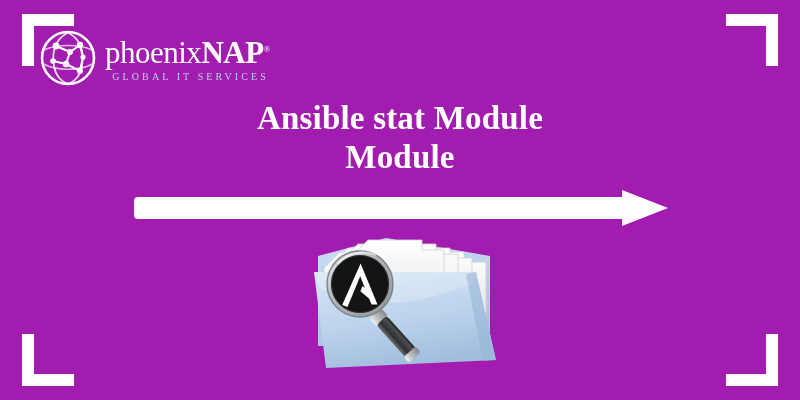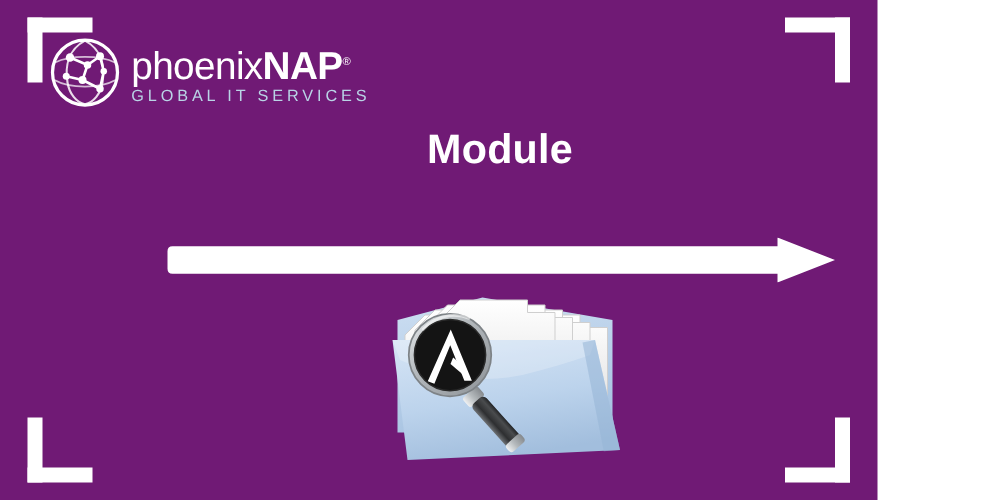--- a/index.html
+++ b/index.html
@@ -3,25 +3,25 @@
 <meta charset="utf-8">
 <title>Ansible stat Module Syntax</title>
 <style>
   html, body {
     margin: 0;
     padding: 0;
     background: #ffffff;
   }
   #banner {
     position: relative;
-    width: 702px;
+    width: 800px;
     height: 400px;
     overflow: hidden;
-    background: #701a75;
-    font-family: Liberation Sans, sans-serif;
+    background: #a21caf;
+    font-family: Liberation Serif, serif;
   }
 
   
   .corner {
     position: absolute;
     width: 52px;
     height: 52px;
     box-sizing: border-box;
   }
   .corner.tl { top: 14px;  left: 22px;  border-top: 12px solid #ffffff; border-left: 12px solid #ffffff; }
@@ -53,21 +53,21 @@
     white-space: nowrap;
   }
   #logo-wordmark .light { font-weight: 400; }
   #logo-wordmark .bold  { font-weight: 700; }
   #logo-reg {
     font-size: 9px;
     vertical-align: super;
     font-weight: 400;
   }
   #logo-tagline {
-    font-size: 13px;
+    font-size: 10px;
     line-height: 13px;
     color: #b9d4e6;
     letter-spacing: 3.1px;
     white-space: nowrap;
     text-align: right;
     margin-top: 1px;
     padding-right: 1px;
   }
 
   
@@ -132,20 +132,21 @@
       </g>
     </svg>
 
     <div id="logo-wordmark-wrap">
       <div id="logo-wordmark"><span class="light">phoenix</span><span class="bold">NAP</span><span id="logo-reg">®</span></div>
       <div id="logo-tagline">GLOBAL IT SERVICES</div>
     </div>
   </div>
 
   <div id="title">
+    <span class="line">Ansible stat Module</span>
     <span class="line">Module</span>
   </div>
 
   <svg id="arrow" width="540" height="36" viewBox="0 0 540 36">
     <path d="M4 11 Q4 7 8 7 L492 7 L492 0 L538 18 L492 36 L492 29 L8 29 Q4 29 4 25 Z" fill="#ffffff"></path>
   </svg>
 
   <svg id="folder-illustration" viewBox="0 0 220 155">
     <defs>
       <linearGradient id="folderBack" x1="0" y1="0" x2="0.25" y2="1">

